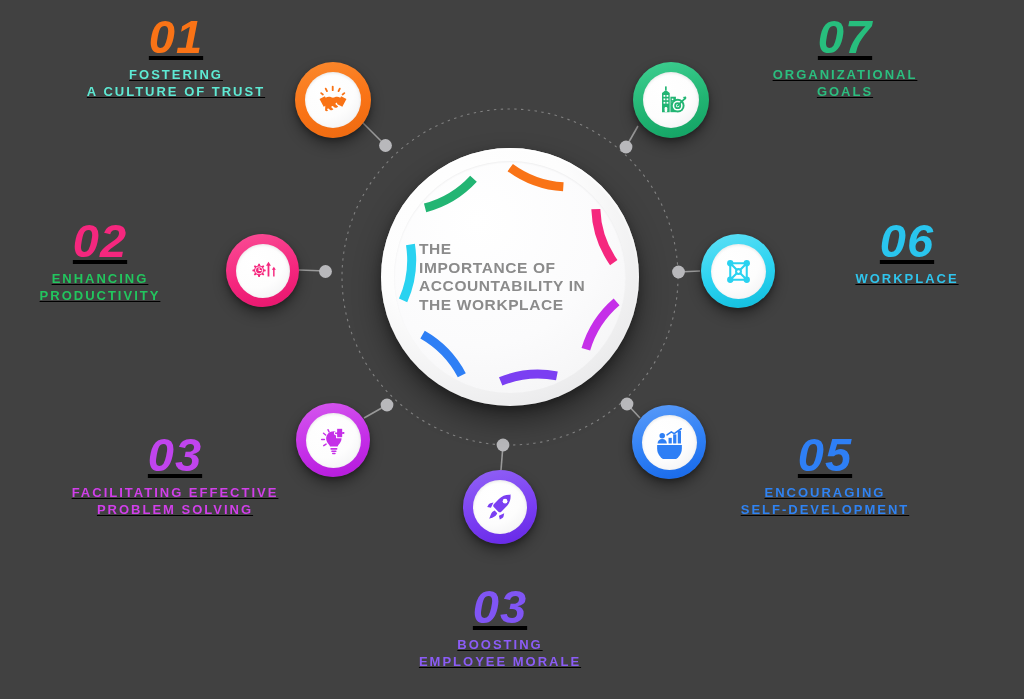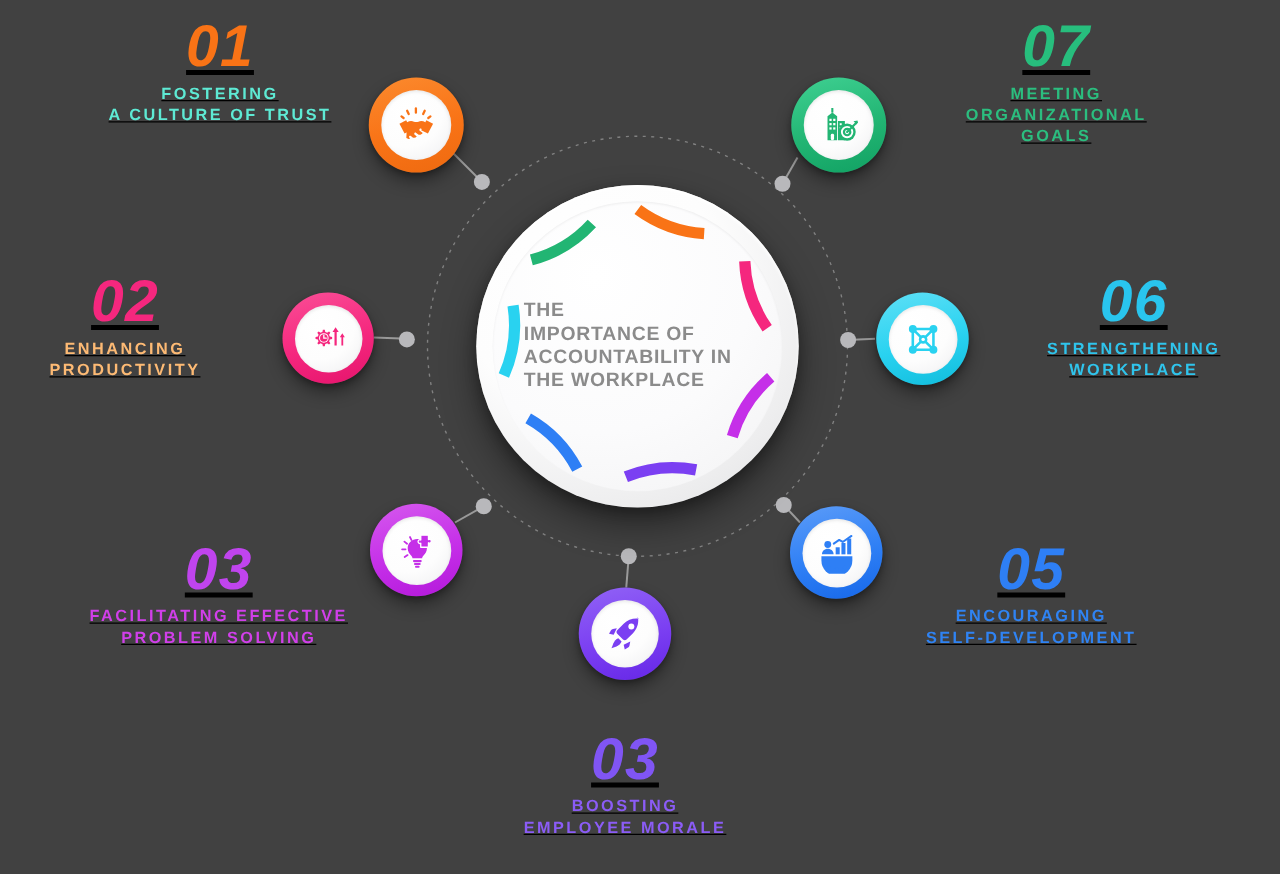--- a/index.html
+++ b/index.html
@@ -316,21 +316,21 @@
   <div class="label ta-c" style="left:60px;top:14px;width:232px;">
     <div class="num" style="color:#F97316;">01</div>
     <div class="cap" style="color:#5eead4;">
       <span>FOSTERING</span>
       <span>A CULTURE OF TRUST</span>
     </div>
   </div>
 
   <div class="label ta-c" style="left:0px;top:218px;width:200px;">
     <div class="num" style="color:#F5277E;">02</div>
-    <div class="cap" style="color:#fdba74;">
+    <div class="cap" style="color:#22c55e;">
       <span>ENHANCING</span>
       <span>PRODUCTIVITY</span>
     </div>
   </div>
 
   <div class="label ta-c" style="left:30px;top:432px;width:290px;">
     <div class="num" style="color:#C044EE;">03</div>
     <div class="cap" style="color:#D13FEA;">
       <span>FACILITATING EFFECTIVE</span>
       <span>PROBLEM SOLVING</span>
@@ -349,27 +349,25 @@
     <div class="num" style="color:#2E7FF5;">05</div>
     <div class="cap" style="color:#2F83F3;">
       <span>ENCOURAGING</span>
       <span>SELF-DEVELOPMENT</span>
     </div>
   </div>
 
   <div class="label ta-c" style="left:790px;top:218px;width:234px;">
     <div class="num" style="color:#29C5EE;">06</div>
     <div class="cap" style="color:#2FC4EC;">
-      <span>STRENGTHENING</span>
       <span>WORKPLACE</span>
     </div>
   </div>
 
   <div class="label ta-c" style="left:712px;top:14px;width:266px;">
     <div class="num" style="color:#27BE7D;">07</div>
     <div class="cap" style="color:#2BBE7F;">
-      <span>MEETING</span>
       <span>ORGANIZATIONAL</span>
       <span>GOALS</span>
     </div>
   </div>
 
 </div>
 
 </body></html>

